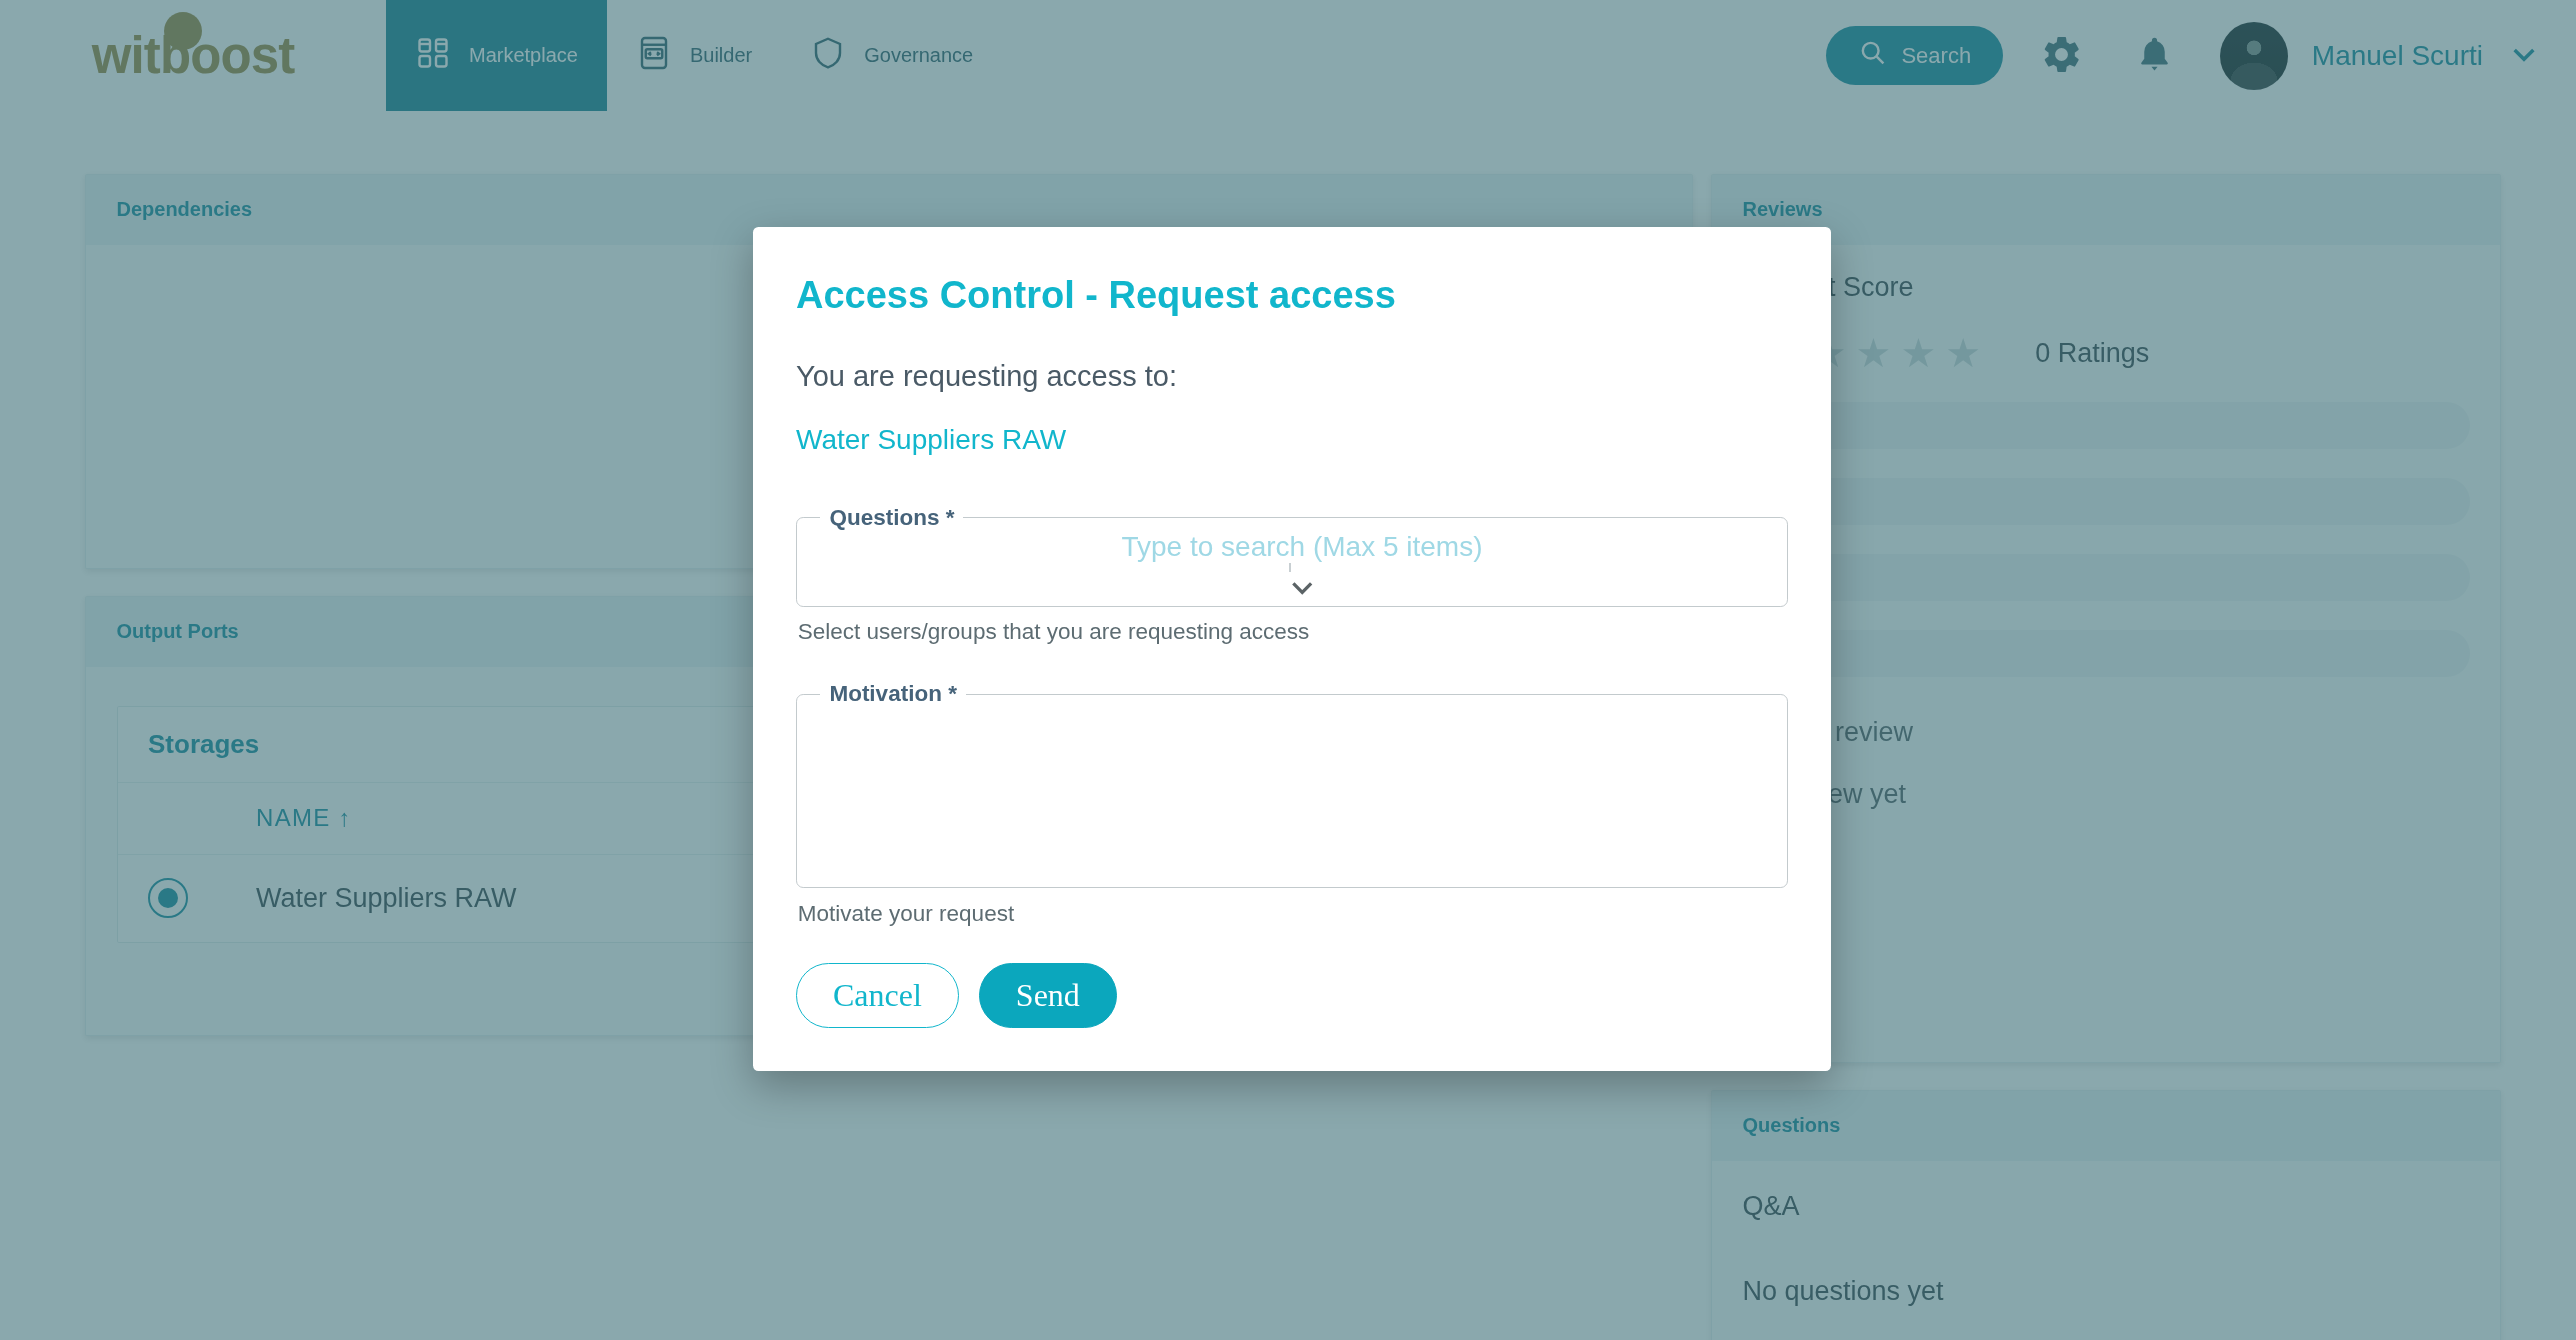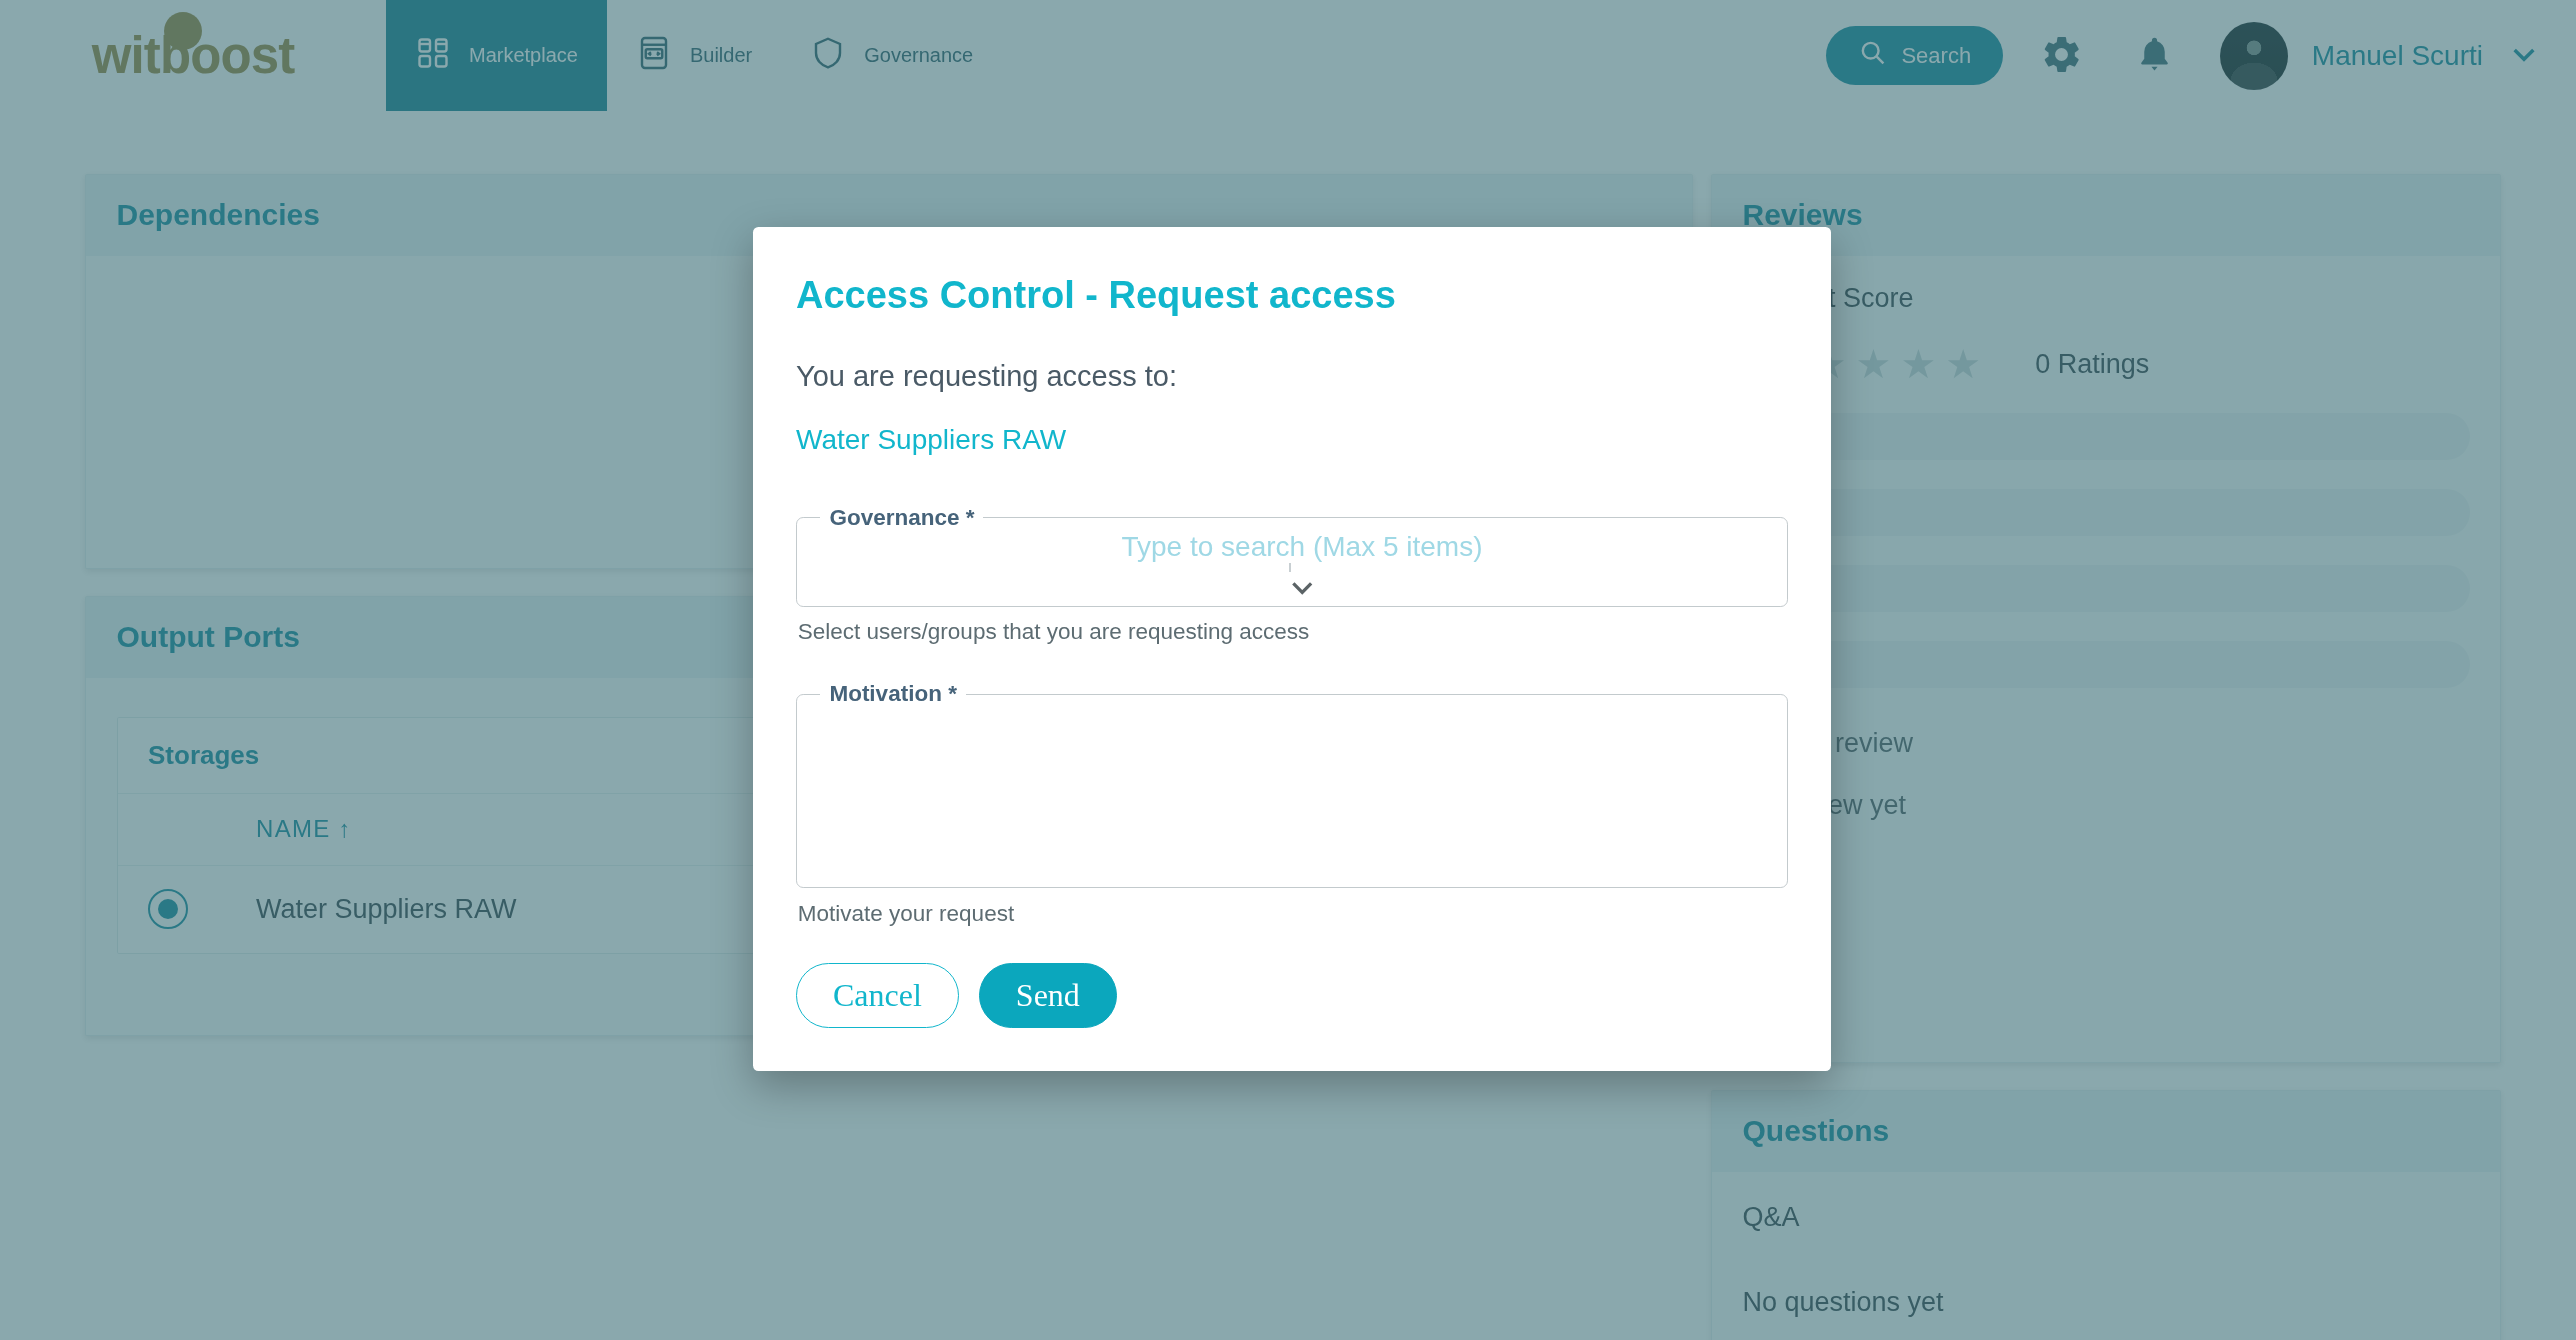--- a/index.html
+++ b/index.html
@@ -119,21 +119,21 @@
   .card {
     position: absolute;
     background: #fbfdfd;
     border: 0.9px solid #e4eef0;
     box-shadow: 0 2.7px 6.3px rgba(0,0,0,.10);
     border-radius: 1.8px;
   }
   .card-head {
     background: #e9f3f5;
     padding: 23.4px 30.5px;
-    font-size: 30px;
+    font-size: 20px;
     font-weight: 700;
     color: #11899d;
   }
   .card-body { padding: 27px 30.5px; position: relative; }
 
   
   #card-deps { left: 85px; top: 63px; width: 1608px; height: 395px; }
   #card-deps .card-body { height: 316px; display:flex; align-items:center; justify-content:center; }
 
   
@@ -435,21 +435,21 @@
 
 <div class="overlay"></div>
 
 <div class="modal">
 
   <div class="modal-title">Access Control - Request access</div>
   <div class="modal-sub">You are requesting access to:</div>
   <a class="modal-link">Water Suppliers RAW</a>
 
   <fieldset class="field">
-    <legend>Governance *</legend>
+    <legend>Questions *</legend>
     <div class="select-row">
       <div class="placeholder">Type to search (Max 5 items)</div>
       <div class="divider"></div>
       <span>
         <svg width="30.5" height="30.5" viewBox="0 0 24 24" fill="none" stroke="#5b6366" stroke-width="2.6">
           <polyline points="5,9 12,16 19,9"></polyline>
         </svg>
       </span>
     </div>
   </fieldset>

